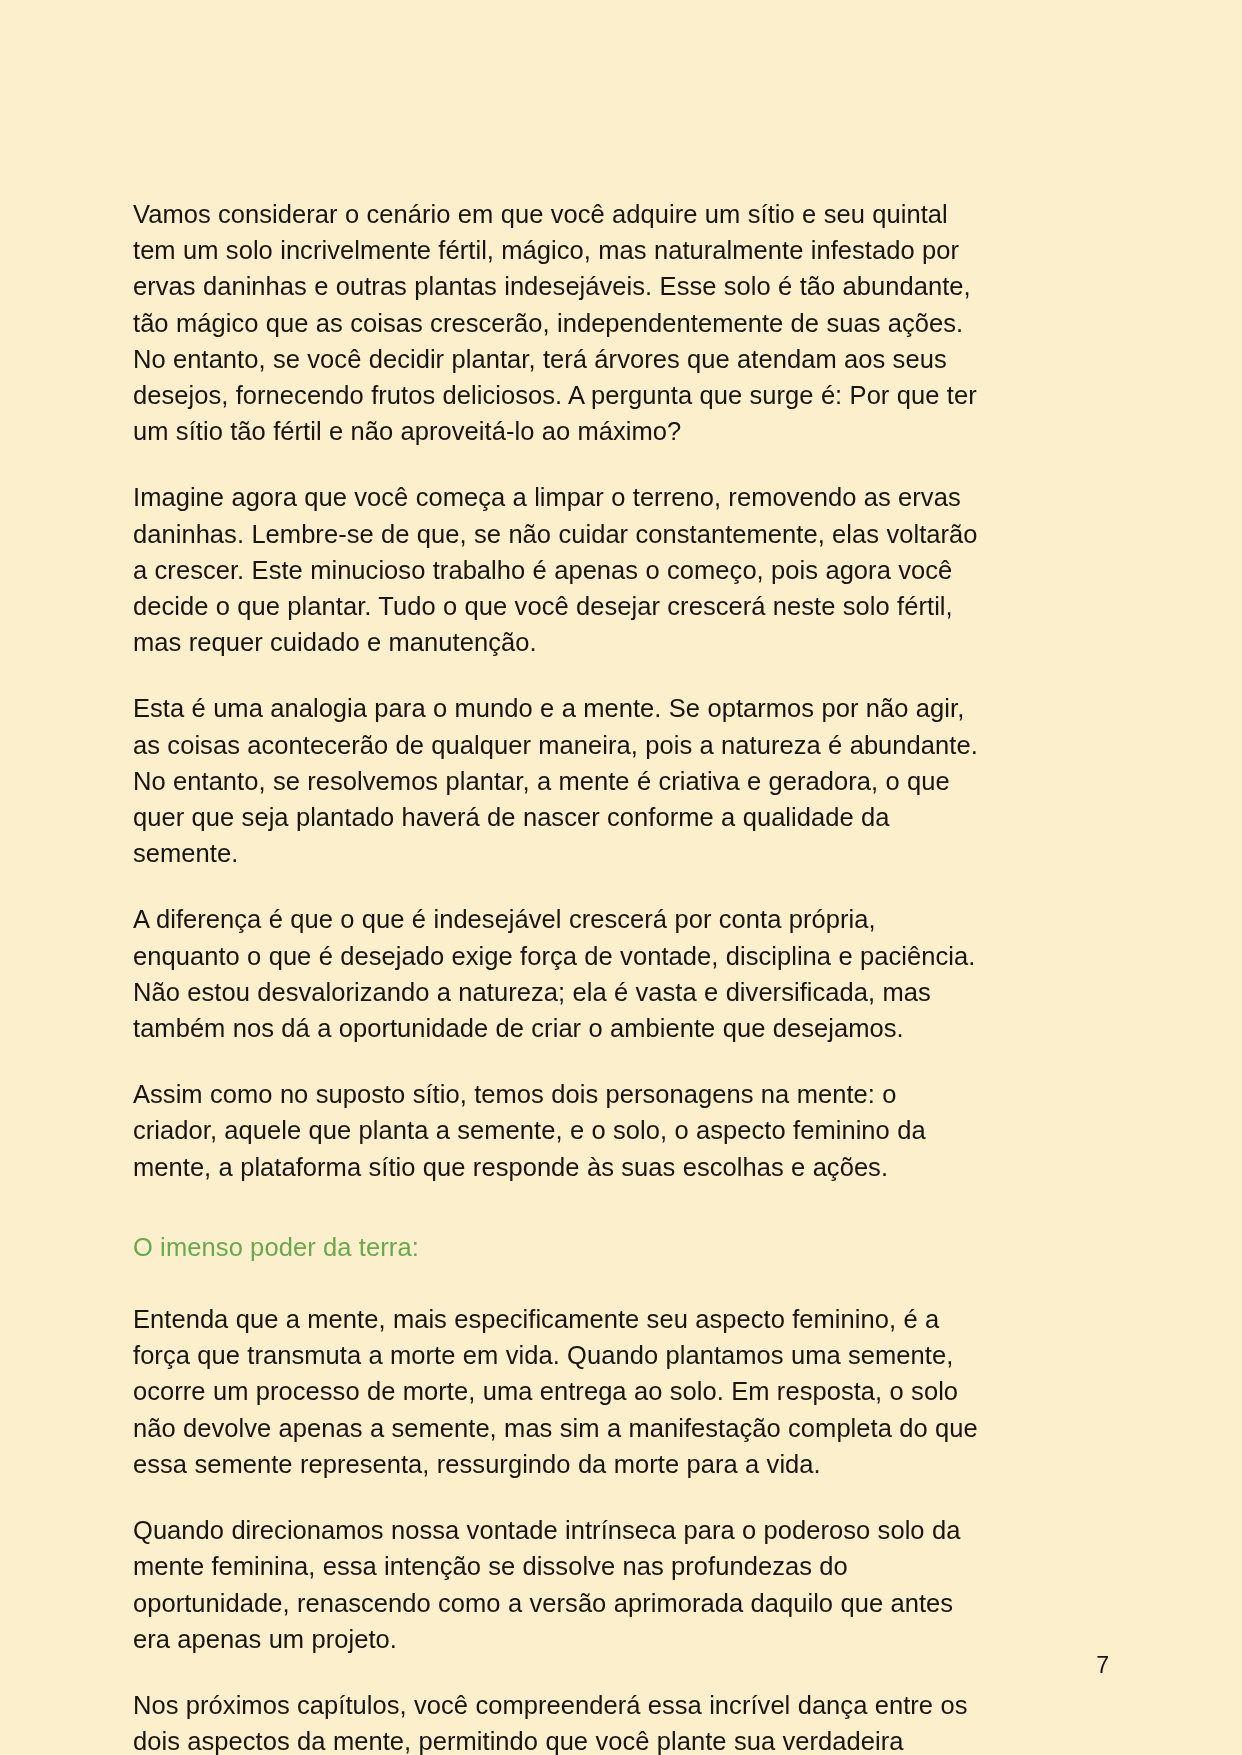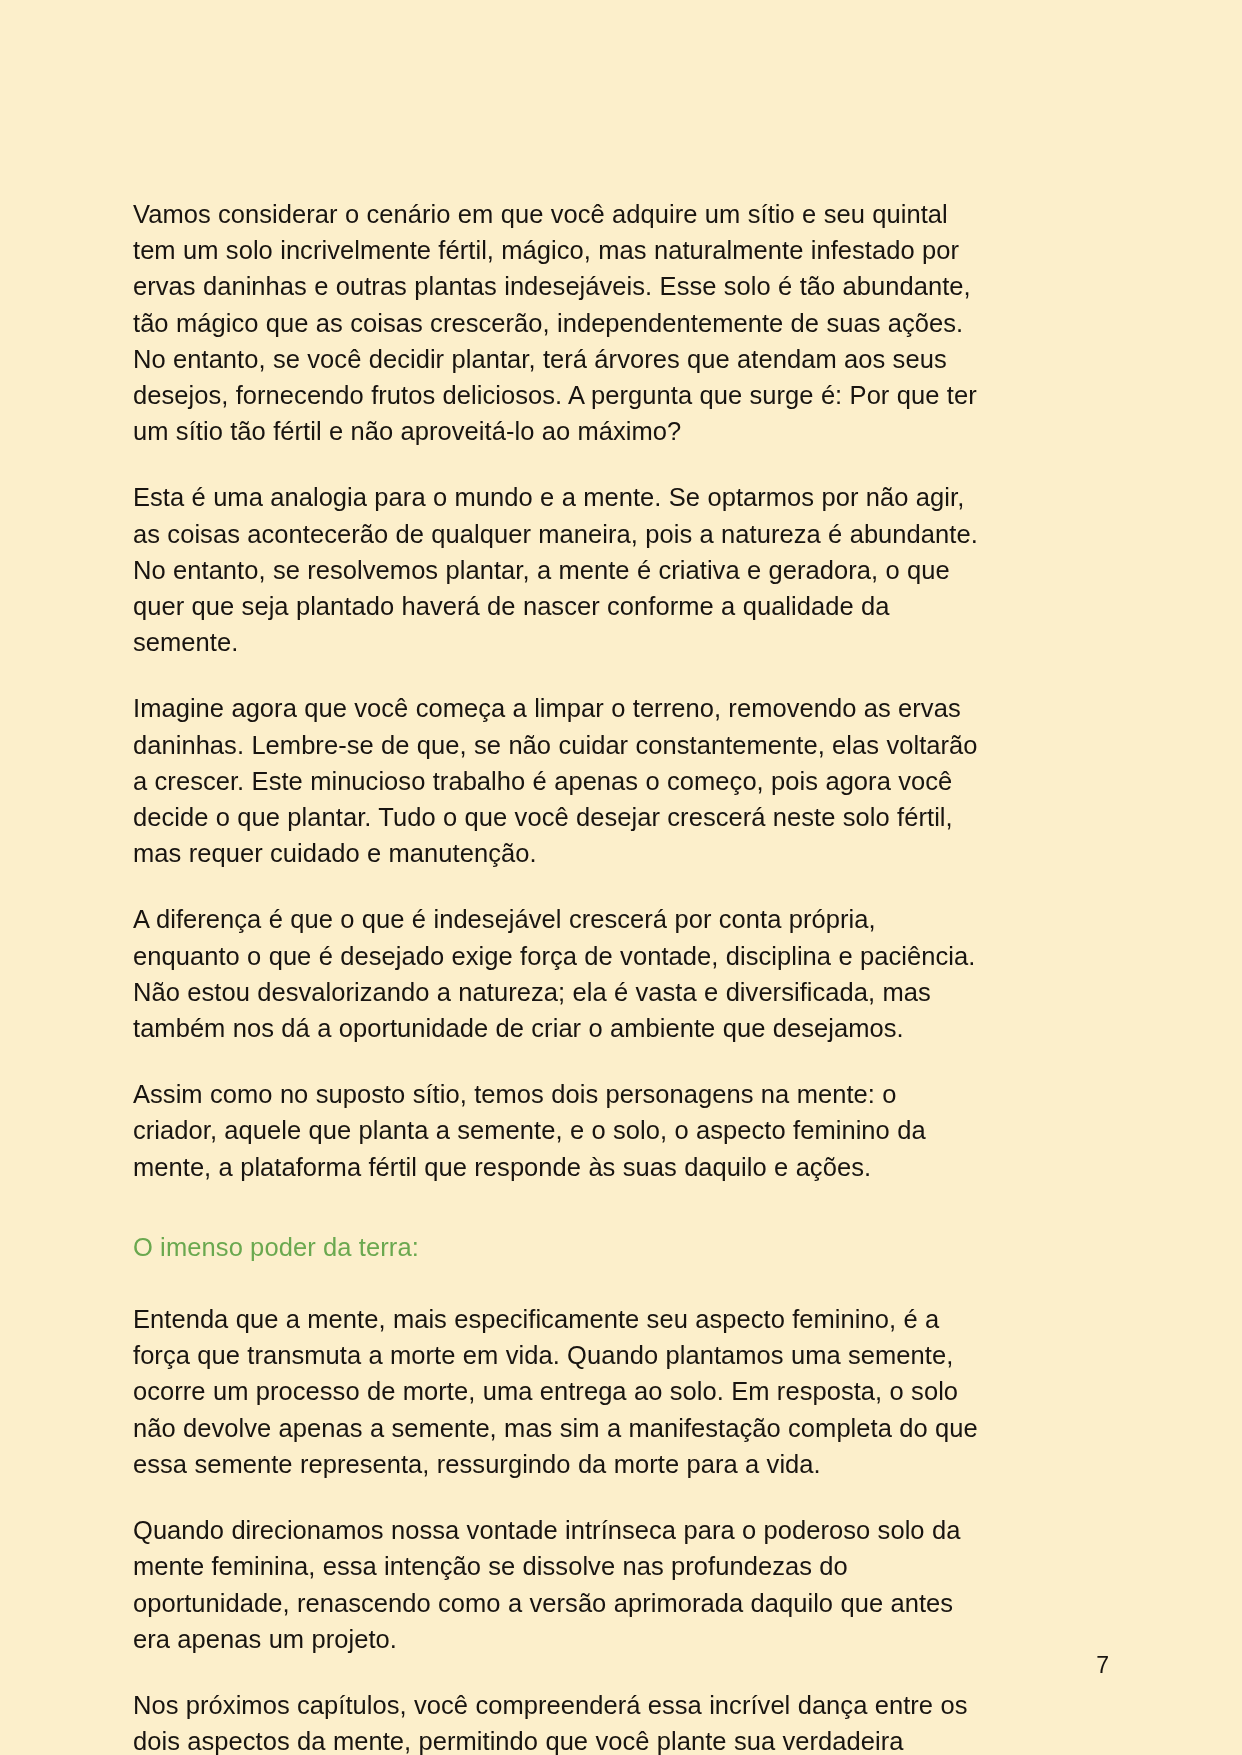--- a/index.html
+++ b/index.html
@@ -57,27 +57,27 @@
 </style>
 </head>
 <body>
 
 <div id="page">
 
   <div id="content">
 
     <p class="para">Vamos considerar o cenário em que você adquire um sítio e seu quintal tem um solo incrivelmente fértil, mágico, mas naturalmente infestado por ervas daninhas e outras plantas indesejáveis. Esse solo é tão abundante, tão mágico que as coisas crescerão, independentemente de suas ações. No entanto, se você decidir plantar, terá árvores que atendam aos seus desejos, fornecendo frutos deliciosos. A pergunta que surge é: Por que ter um sítio tão fértil e não aproveitá-lo ao máximo?</p>
 
+    <p class="para">Imagine agora que você começa a limpar o terreno, removendo as ervas daninhas. Lembre-se de que, se não cuidar constantemente, elas voltarão a crescer. Este minucioso trabalho é apenas o começo, pois agora você decide o que plantar. Tudo o que você desejar crescerá neste solo fértil, mas requer cuidado e manutenção.</p>
+
     <p class="para">Esta é uma analogia para o mundo e a mente. Se optarmos por não agir, as coisas acontecerão de qualquer maneira, pois a natureza é abundante. No entanto, se resolvemos plantar, a mente é criativa e geradora, o que quer que seja plantado haverá de nascer conforme a qualidade da semente.</p>
-
-    <p class="para">Imagine agora que você começa a limpar o terreno, removendo as ervas daninhas. Lembre-se de que, se não cuidar constantemente, elas voltarão a crescer. Este minucioso trabalho é apenas o começo, pois agora você decide o que plantar. Tudo o que você desejar crescerá neste solo fértil, mas requer cuidado e manutenção.</p>
 
     <p class="para">A diferença é que o que é indesejável crescerá por conta própria, enquanto o que é desejado exige força de vontade, disciplina e paciência. Não estou desvalorizando a natureza; ela é vasta e diversificada, mas também nos dá a oportunidade de criar o ambiente que desejamos.</p>
 
-    <p class="para">Assim como no suposto sítio, temos dois personagens na mente: o criador, aquele que planta a semente, e o solo, o aspecto feminino da mente, a plataforma fértil que responde às suas daquilo e ações.</p>
+    <p class="para">Assim como no suposto sítio, temos dois personagens na mente: o criador, aquele que planta a semente, e o solo, o aspecto feminino da mente, a plataforma sítio que responde às suas escolhas e ações.</p>
 
     <h2 class="section-heading">O imenso poder da terra:</h2>
 
     <p class="para">Entenda que a mente, mais especificamente seu aspecto feminino, é a força que transmuta a morte em vida. Quando plantamos uma semente, ocorre um processo de morte, uma entrega ao solo. Em resposta, o solo não devolve apenas a semente, mas sim a manifestação completa do que essa semente representa, ressurgindo da morte para a vida.</p>
 
     <p class="para">Quando direcionamos nossa vontade intrínseca para o poderoso solo da mente feminina, essa intenção se dissolve nas profundezas do oportunidade, renascendo como a versão aprimorada daquilo que antes era apenas um projeto.</p>
 
     <p class="para">Nos próximos capítulos, você compreenderá essa incrível dança entre os dois aspectos da mente, permitindo que você plante sua verdadeira vontade nesse solo</p>
 
   </div>

